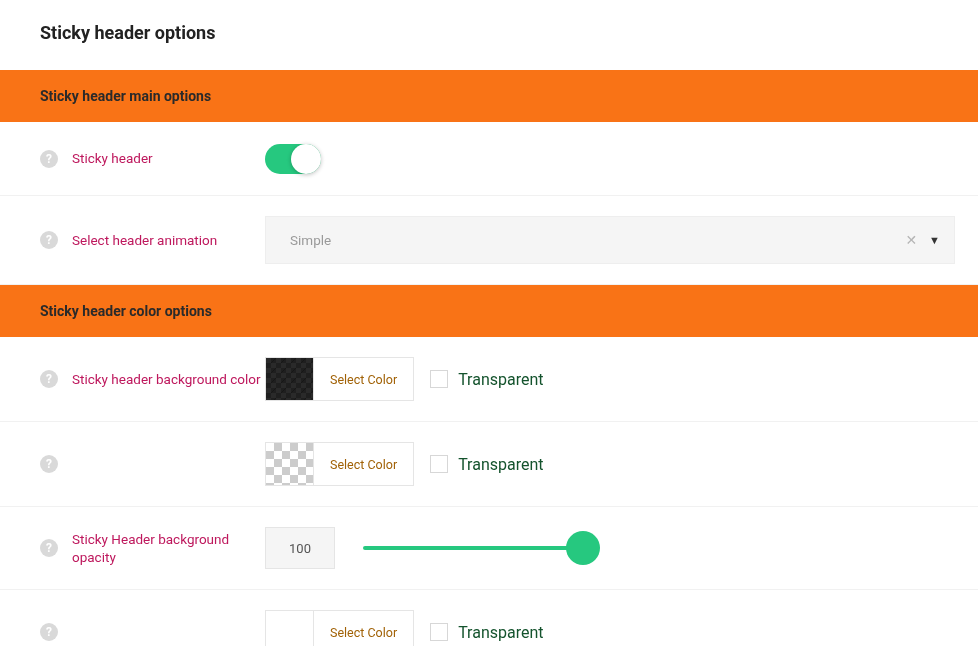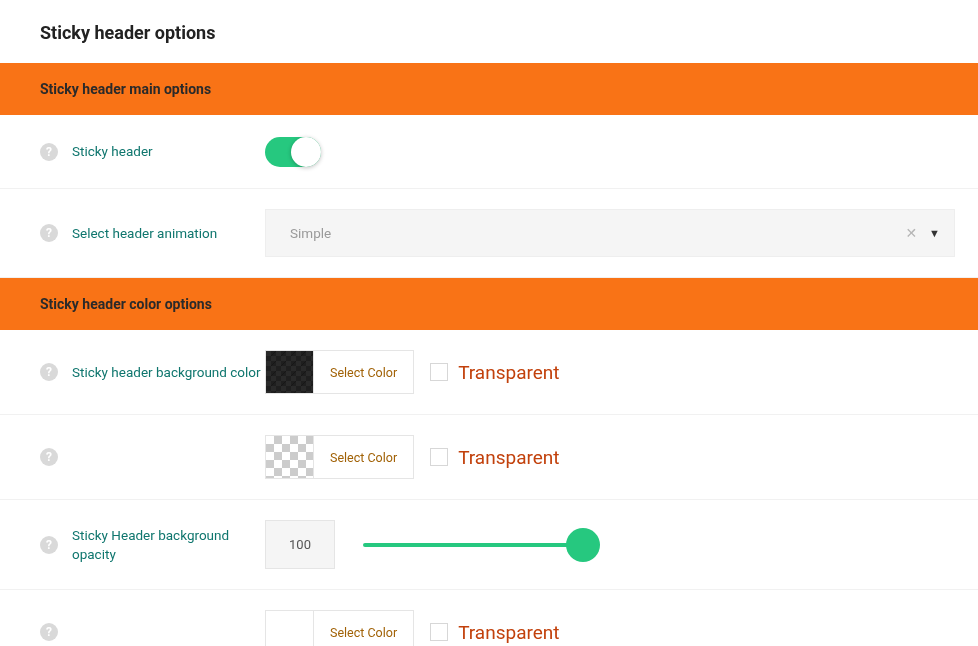--- a/index.html
+++ b/index.html
@@ -7,21 +7,21 @@
     font-family: -apple-system, BlinkMacSystemFont, "Segoe UI", Roboto, "Helvetica Neue", Arial, sans-serif;
     background: #fff;
     color: #333;
     width: 978px;
   }
   .page { width: 978px; }
   .page-title {
     font-size: 18px;
     font-weight: 700;
     color: #222;
-    padding: 22px 0 20px 40px;
+    padding: 22px 0 27px 40px;
   }
   .section-header {
     background: #f97316;
     padding: 18px 0 18px 40px;
     font-size: 14px;
     font-weight: 700;
     color: #2a2a2a;
   }
   .row {
     display: flex;
@@ -43,21 +43,21 @@
     background: #d9d9d9;
     color: #fff;
     font-size: 12px;
     font-weight: 700;
     display: flex; align-items: center; justify-content: center;
     margin-right: 14px;
     flex: 0 0 18px;
   }
   .row-label {
     font-size: 13.5px;
-    color: #0f766e;
+    color: #be185d;
     line-height: 1.35;
   }
   .control-area {
     flex: 1;
     display: flex;
     align-items: center;
   }
 
   
   .toggle {
@@ -139,25 +139,25 @@
     display: flex; align-items: center;
     margin-left: 16px;
   }
   .checkbox {
     width: 18px; height: 18px;
     border: 1px solid #d7d7d7;
     background: #fff;
     margin-right: 10px;
     cursor: pointer;
   }
-  .check-label { font-size: 19px; color: #c2410c; }
+  .check-label { font-size: 16px; color: #14532d; }
 
   
   .value-box {
-    width: 70px; height: 49px;
+    width: 70px; height: 42px;
     background: #f5f5f5;
     border: 1px solid #e5e5e5;
     display: flex; align-items: center; justify-content: center;
     font-size: 13px; color: #555;
     margin-right: 28px;
   }
   .slider {
     position: relative;
     width: 220px;
     height: 34px;

